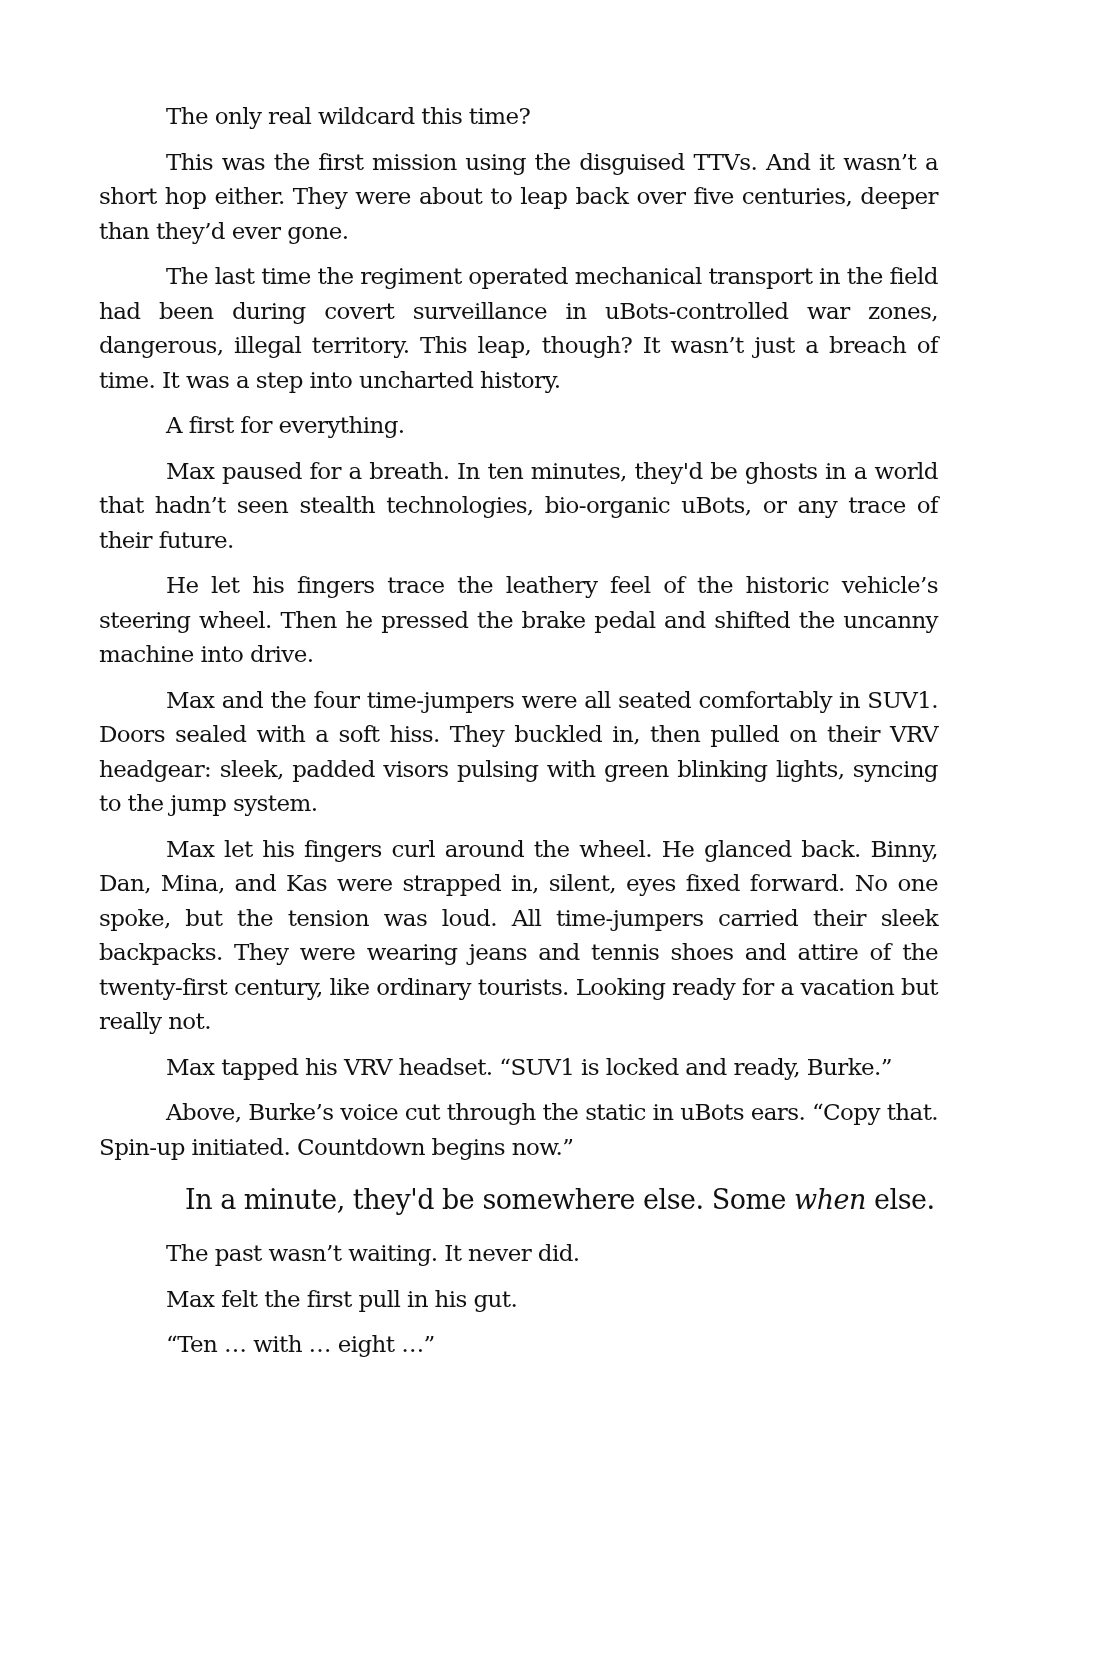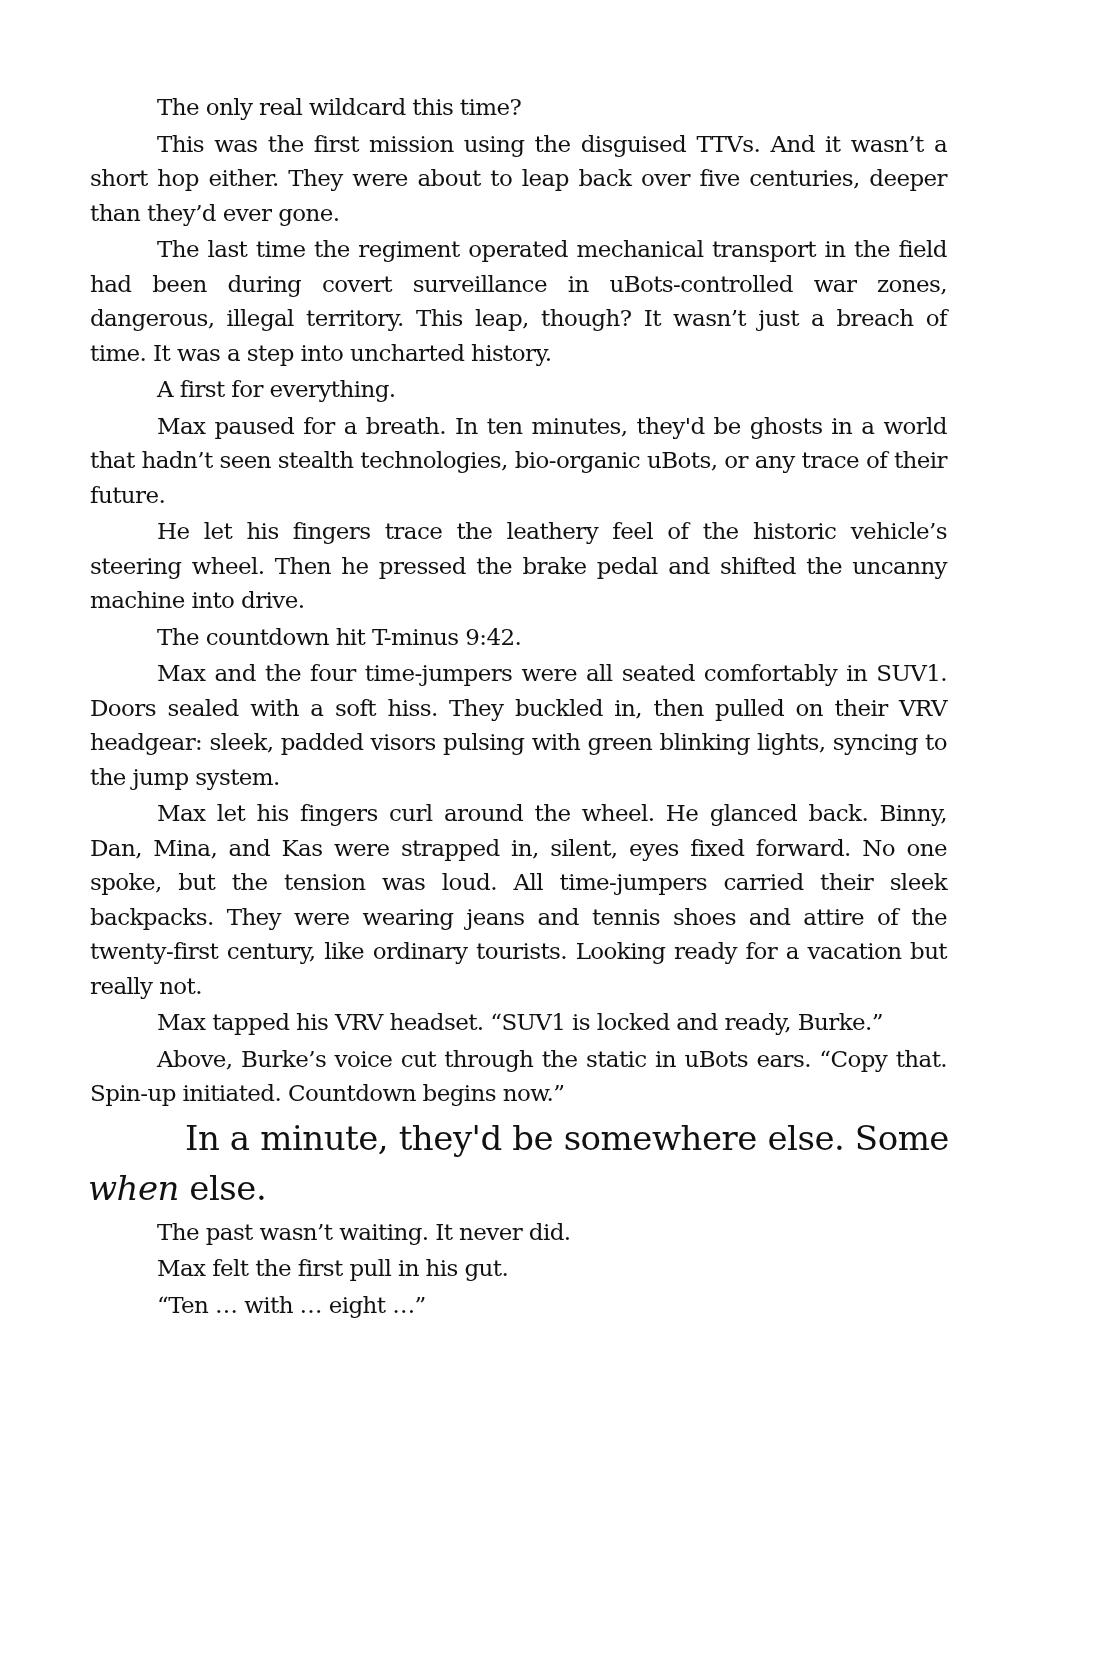--- a/index.html
+++ b/index.html
@@ -18,46 +18,45 @@
       left: 88px;
       top: 88px;
       width: 861px;
       color: #111111;
       font-family: "DejaVu Serif", "Liberation Serif", serif;
       font-size: 23px;
       line-height: 34.5px;
       letter-spacing: -0.6px;
     }
     .para {
-      margin: 2px;
+      margin: 11px;
       text-indent: 67px;
       text-align: justify;
     }
     .para.emph {
-      font-size: 34px;
+      font-size: 27px;
       line-height: 50px;
       letter-spacing: -0.5px;
       text-indent: 97px;
       margin: 2px 0 2px 0;
     }
     .para.emph em {
       font-style: italic;
     }
   </style>
 </head>
 <body>
 
 <div class="page">
   <p class="para">The only real wildcard this time?</p>
   <p class="para">This was the first mission using the disguised TTVs. And it wasn’t a short hop either. They were about to leap back over five centuries, deeper than they’d ever gone.</p>
   <p class="para">The last time the regiment operated mechanical transport in the field had been during covert surveillance in uBots-controlled war zones, dangerous, illegal territory. This leap, though? It wasn’t just a breach of time. It was a step into uncharted history.</p>
   <p class="para">A first for everything.</p>
   <p class="para">Max paused for a breath. In ten minutes, they'd be ghosts in a world that hadn’t seen stealth technologies, bio-organic uBots, or any trace of their future.</p>
   <p class="para">He let his fingers trace the leathery feel of the historic vehicle’s steering wheel. Then he pressed the brake pedal and shifted the uncanny machine into drive.</p>
-  <p class="para">The countdown hit T-minus 9:42.</p>
   <p class="para">Max and the four time-jumpers were all seated comfortably in SUV1. Doors sealed with a soft hiss. They buckled in, then pulled on their VRV headgear: sleek, padded visors pulsing with green blinking lights, syncing to the jump system.</p>
   <p class="para">Max let his fingers curl around the wheel. He glanced back. Binny, Dan, Mina, and Kas were strapped in, silent, eyes fixed forward. No one spoke, but the tension was loud. All time-jumpers carried their sleek backpacks. They were wearing jeans and tennis shoes and attire of the twenty-first century, like ordinary tourists. Looking ready for a vacation but really not.</p>
   <p class="para">Max tapped his VRV headset. “SUV1 is locked and ready, Burke.”</p>
   <p class="para">Above, Burke’s voice cut through the static in uBots ears. “Copy that. Spin-up initiated. Countdown begins now.”</p>
 
   <p class="para emph"><span>In a minute, they'd be somewhere else. Some </span><em>when</em><span> else.</span></p>
 
   <p class="para">The past wasn’t waiting. It never did.</p>
   <p class="para">Max felt the first pull in his gut.</p>
   <p class="para">“Ten … with … eight …”</p>

